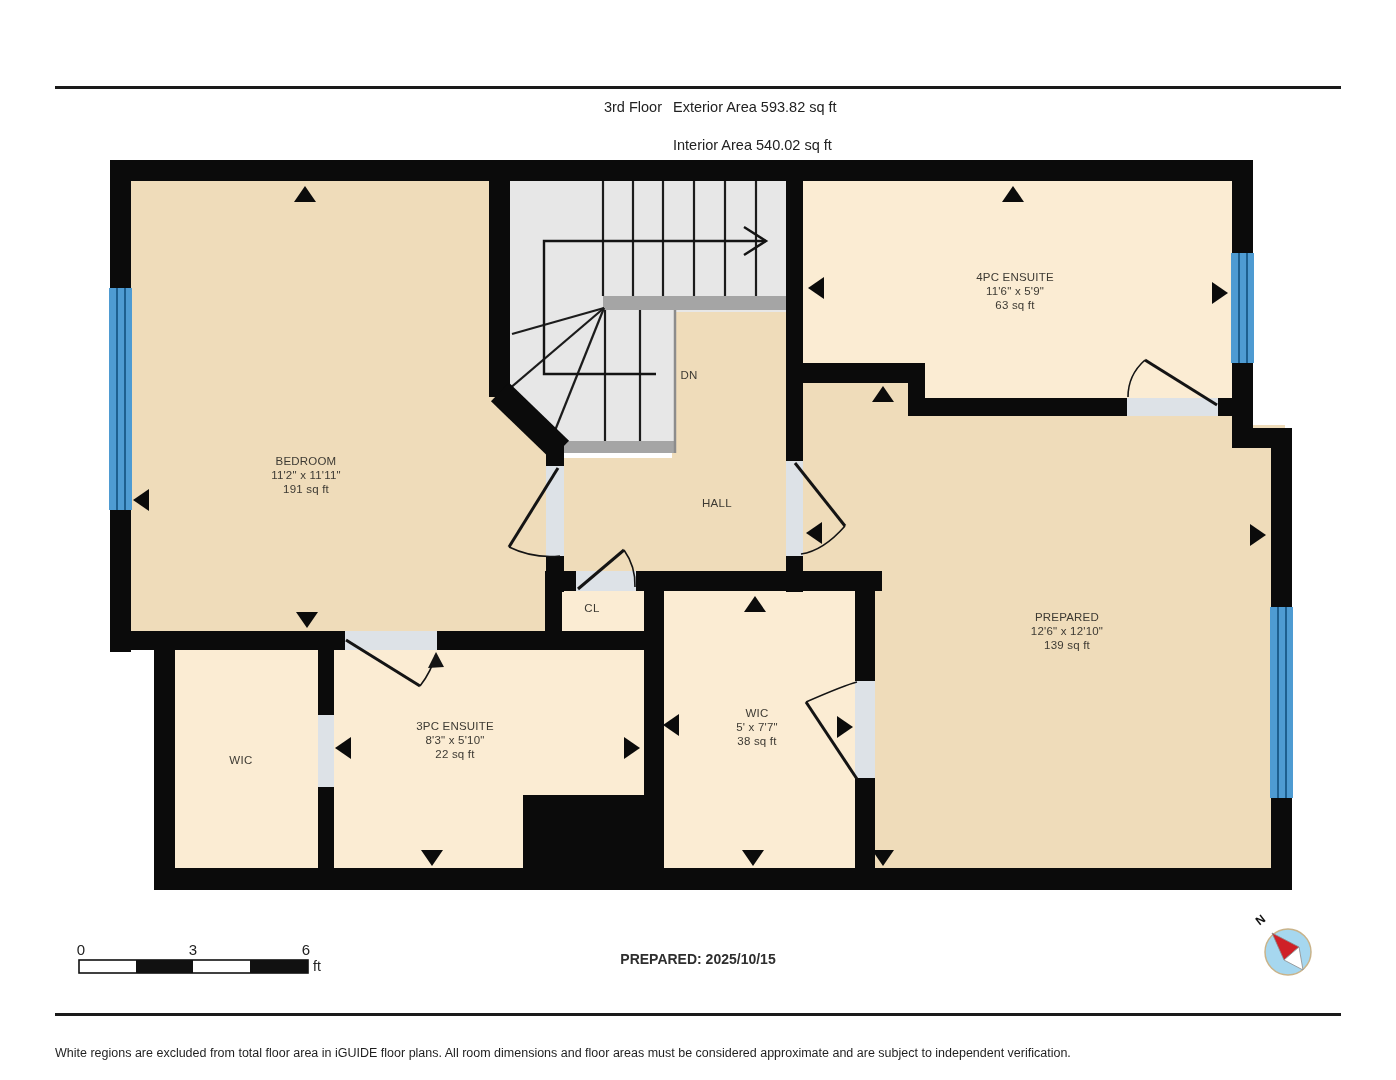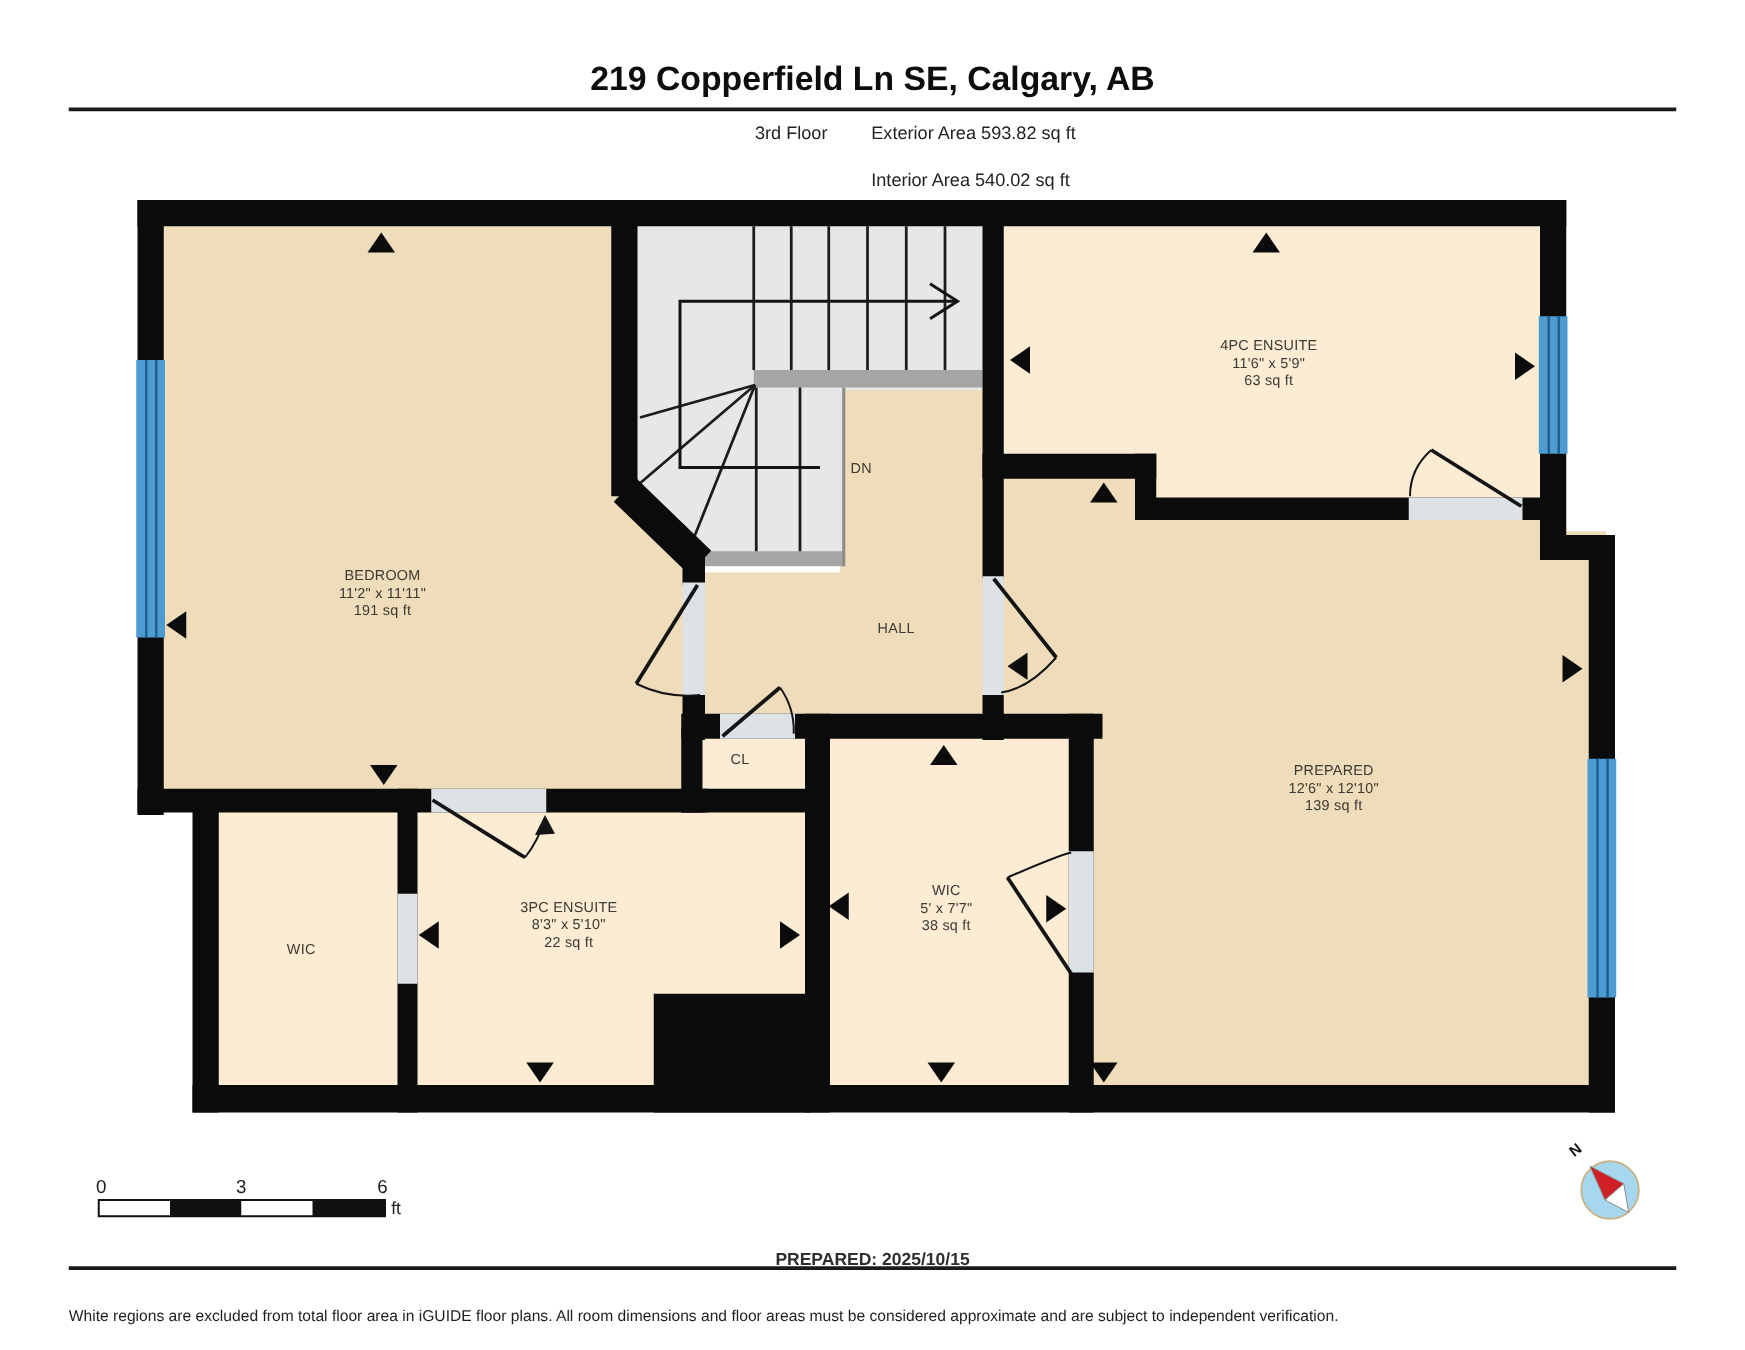--- a/index.html
+++ b/index.html
@@ -2,36 +2,35 @@
 <html><head>
 <meta charset="utf-8">
 <style>
   html,body{margin:0;padding:0;background:#ffffff;}
   #page{position:relative;width:1396px;height:1080px;background:#ffffff;overflow:hidden;
         font-family:"Liberation Sans", sans-serif;color:#111;}
   .abs{position:absolute;}
   #title{left:0;top:48px;width:1396px;text-align:center;font-size:27px;font-weight:bold;color:#0d0d0d;}
   .rule{left:55px;width:1286px;height:3px;background:#1a1a1a;}
   #floorlabel{left:462px;top:99px;width:200px;text-align:right;font-size:14.5px;font-weight:normal;color:#222;}
-  .arealine{left:673px;font-size:14.5px;color:#222;margin-left:24px;}
+  .arealine{left:673px;font-size:14.5px;color:#222;}
   .room-label{transform:translate(-50%,-50%);text-align:center;font-size:11.5px;line-height:1.2;
               color:#3d3a33;letter-spacing:.2px;white-space:nowrap;}
   .small-label{transform:translate(-50%,-50%);text-align:center;font-size:11.5px;color:#3d3a33;letter-spacing:.3px;}
   #scale-labels span{position:absolute;transform:translateX(-50%);font-size:15px;color:#222;}
   #ft-label{left:313px;top:958px;font-size:14px;color:#222;}
-  #prepared{left:0;top:951px;width:1396px;text-align:center;font-size:14px;font-weight:bold;color:#2e2e2e;margin-top:48px;}
+  #prepared{left:0;top:951px;width:1396px;text-align:center;font-size:14px;font-weight:bold;color:#2e2e2e;}
   #footer-text{left:55px;top:1022px;width:1300px;font-size:12.5px;color:#1f1f1f;margin-top:24px;}
   #compass-n{left:1256px;top:913px;font-size:12px;font-weight:bold;color:#111;transform:rotate(-38deg);}
 </style>
 </head>
 <body>
 
 <div id="page">
 
-  <div id="title" class="abs">219 Copperfield Ln SE, Calgary, AB</div>
   <div class="rule abs" style="top:86px"></div>
   <div id="floorlabel" class="abs">3rd Floor</div>
   <div class="arealine abs" style="top:99px">Exterior Area 593.82 sq ft</div>
   <div class="arealine abs" style="top:137px">Interior Area 540.02 sq ft</div>
 
   <svg class="abs" style="left:0;top:0" width="1396" height="1080" viewBox="0 0 1396 1080">
 
     <g>
       <polygon fill="#efdcba" points="120,170 500,170 500,390 558,448 558,640 120,640"></polygon>
       <polygon fill="#efdcba" points="672,306 795,306 795,585 555,585 555,458 672,458"></polygon>

